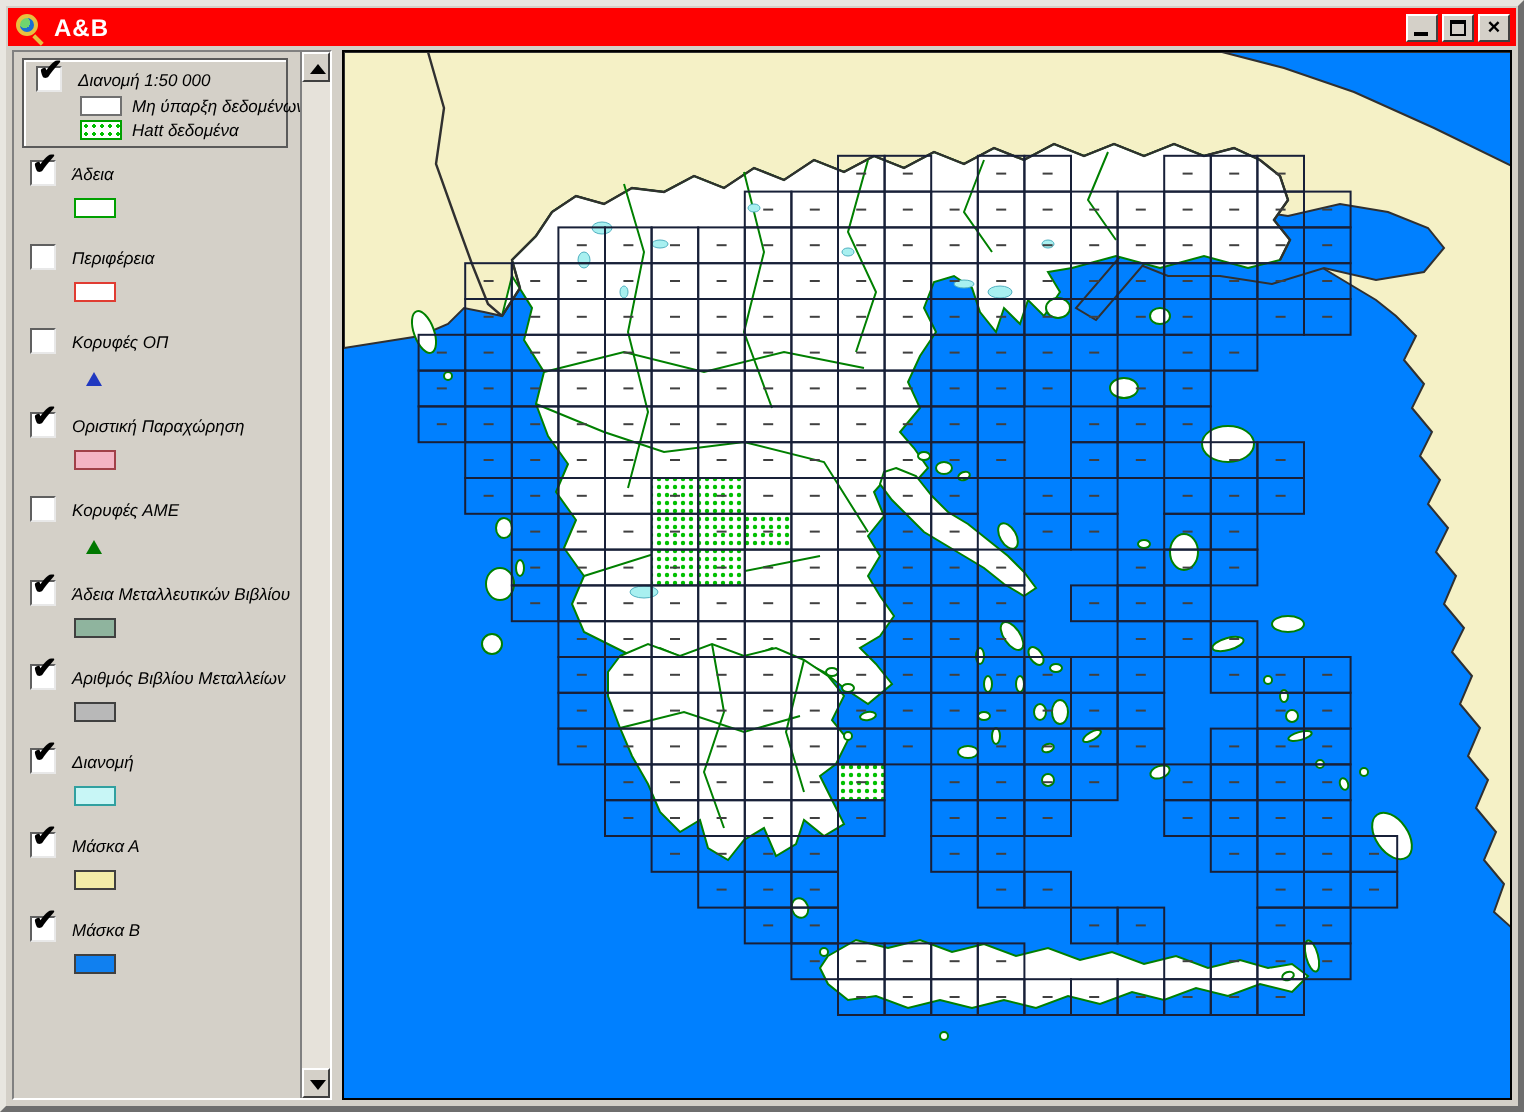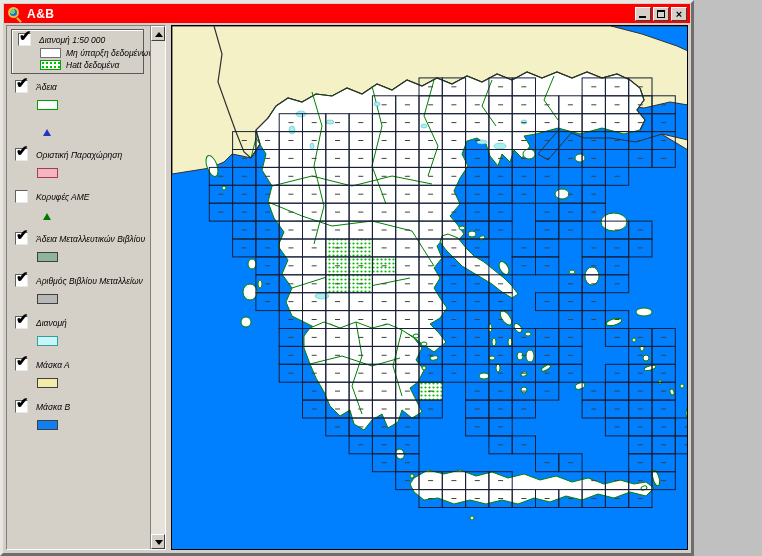--- a/index.html
+++ b/index.html
@@ -2,21 +2,21 @@
 <html><head>
 <meta charset="utf-8">
 <style>
   * { margin:0; padding:0; box-sizing:border-box; }
   body {
     width:762px; height:556px; overflow:hidden;
     background:#c0c0c0;
     font-family:"Liberation Sans", sans-serif;
   }
   .window {
-    width:694px; height:556px;
+    width:762px; height:556px;
     background:#d4d0c8;
     border:3px solid;
     border-color:#e8e6e0 #6e6e6e #6e6e6e #e8e6e0;
     padding:1px;
     display:flex; flex-direction:column;
   }
   
   .titlebar {
     height:19px; background:#ff0000;
     display:flex; align-items:center;
@@ -164,20 +164,31 @@
           <div class="legend-item">
             <div class="li-row">
               <span class="chk">
                 <span class="mark">✔</span>
               </span>
               <span class="li-label">Άδεια</span>
             </div>
             <div class="li-symbol"><span class="swatch" style="background: rgb(255, 255, 255); border: 1px solid rgb(0, 160, 0); display: inline-block;"></span></div>
           </div>
           <div class="legend-item">
+            <div class="li-row">
+              <span class="chk"></span>
+              <span class="li-label">Περιφέρεια</span>
+            </div>
+            <div class="li-symbol"><span class="swatch" style="background: rgb(255, 255, 255); border: 1px solid rgb(224, 60, 50); display: inline-block;"></span></div>
+          </div>
+          <div class="legend-item">
+            <div class="li-row">
+              <span class="chk"></span>
+              <span class="li-label">Κορυφές  ΟΠ</span>
+            </div>
             <div class="li-symbol"><span class="tri" style="border-bottom: 7px solid rgb(32, 56, 192); display: inline-block;"></span></div>
           </div>
           <div class="legend-item">
             <div class="li-row">
               <span class="chk">
                 <span class="mark">✔</span>
               </span>
               <span class="li-label">Οριστική Παραχώρηση</span>
             </div>
             <div class="li-symbol"><span class="swatch" style="background: rgb(244, 180, 196); border: 1px solid rgb(160, 64, 72); display: inline-block;"></span></div>

